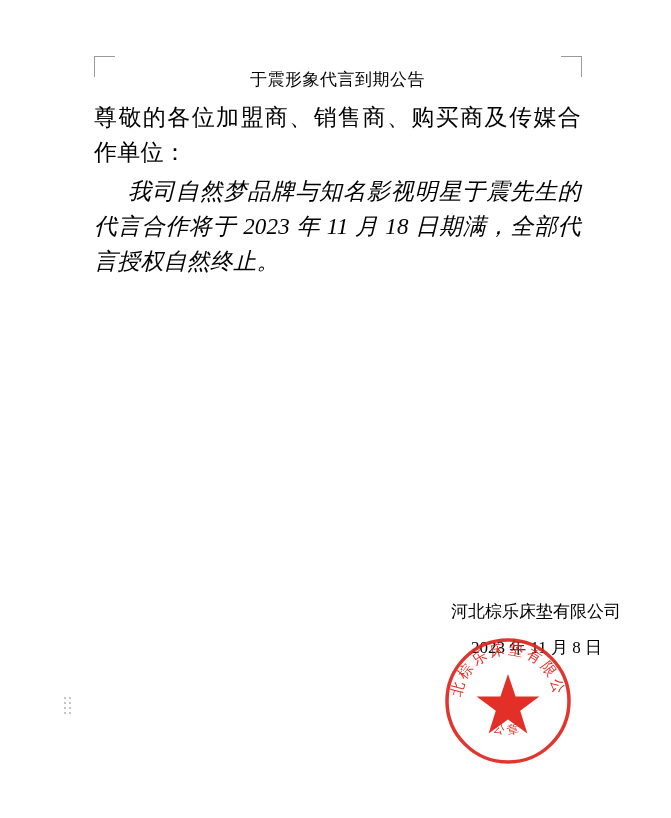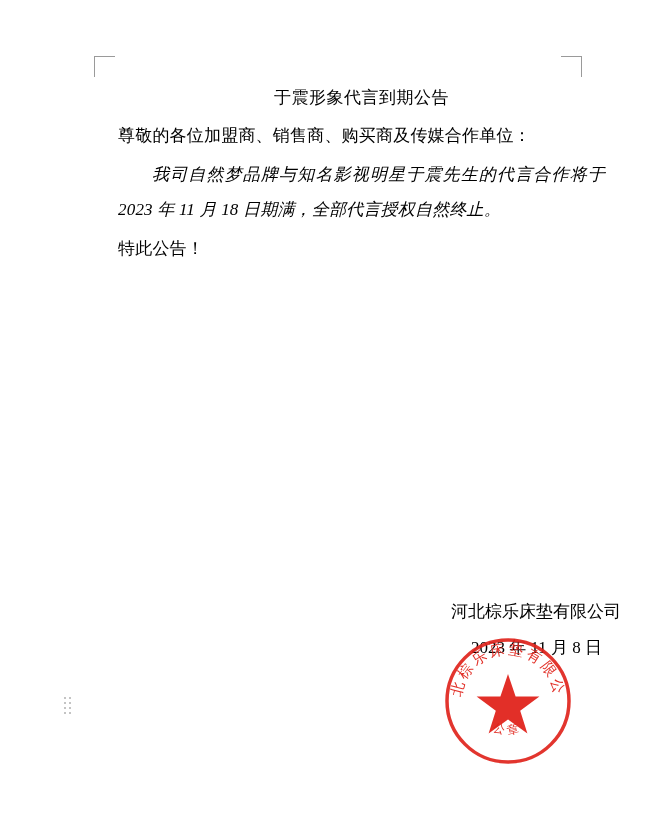--- a/index.html
+++ b/index.html
@@ -51,37 +51,36 @@
   .grip i {
     display: block;
     width: 2px; height: 2px;
     background: #b0b0b0;
     border-radius: 50%;
   }
 
   .content {
     position: absolute;
     left: 94px;
-    top: 84px;
+    top: 66px;
     width: 487px;
-    margin-left: 24px;
   }
 
   .doc-title {
     text-align: center;
     font-size: 17px;
     line-height: 28px;
     letter-spacing: 0.5px;
     margin: 0 0 6px 0;
     font-weight: normal;
   }
 
   p.para {
     margin: 0 0 4px 0;
-    font-size: 17px;
+    font-size: 23px;
     line-height: 35px;
     text-align: justify;
     text-justify: inter-ideograph;
     letter-spacing: 0.2px;
   }
   p.indent { text-indent: 34px; font-style: italic; }
 
   .closing {
     margin-top: 26px;
   }
@@ -135,21 +134,20 @@
   <div class="content">
 
     <h1 class="doc-title">于震形象代言到期公告</h1>
 
     <p class="para">尊敬的各位加盟商、销售商、购买商及传媒合作单位：</p>
 
     <p class="para indent">我司自然梦品牌与知名影视明星于震先生的代言合作将于 2023 年 11 月 18 日期满，全部代言授权自然终止。</p>
 
 
 
-    <p class="para closing">特此公告！</p>
 
   </div>
 
   <div class="sign-block">
     <div class="sign-line sign-company">河北棕乐床垫有限公司</div>
     <div class="sign-line sign-date">2023 年 11 月 8 日</div>
   </div>
 
   <div class="stamp">
     <svg width="130" height="130" viewBox="0 0 130 130" xmlns="http://www.w3.org/2000/svg">

